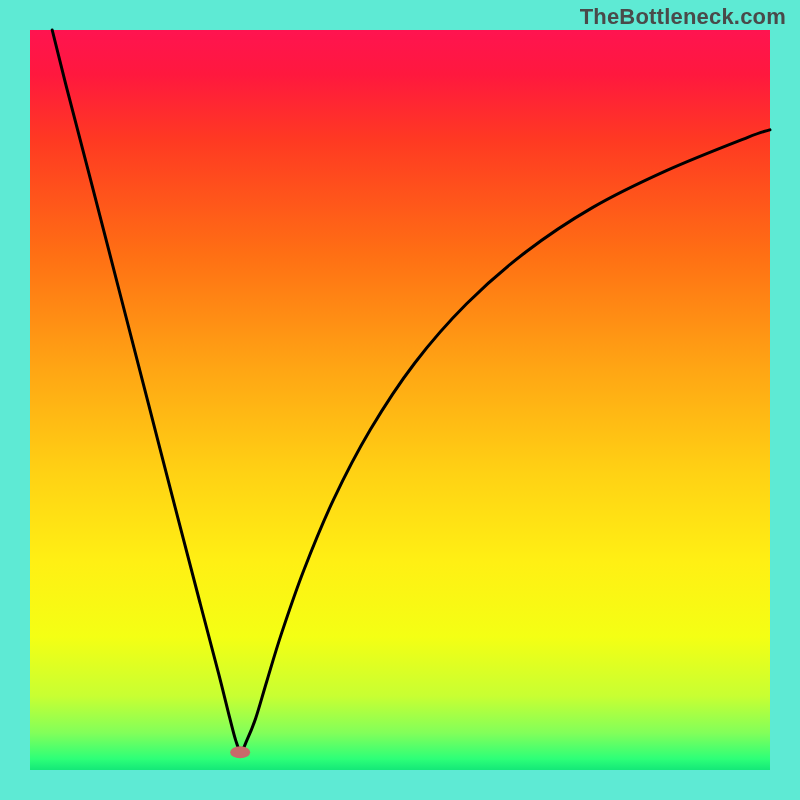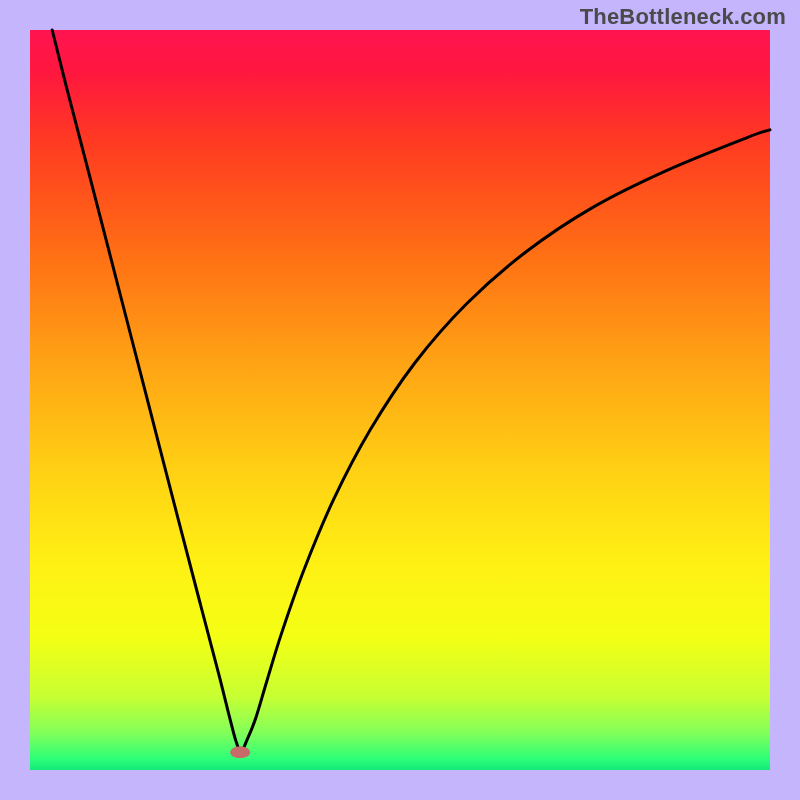--- a/index.html
+++ b/index.html
@@ -8,21 +8,21 @@
     width: 800px;
     height: 800px;
     background: #000;
     font-family: Arial, Helvetica, sans-serif;
     overflow: hidden;
   }
   .frame {
     position: relative;
     width: 800px;
     height: 800px;
-    background: #c4b5fd;
+    background: #5eead4;
   }
   .watermark {
     position: absolute;
     top: 4px;
     right: 14px;
     color: #4a4a4a;
     font-size: 22px;
     font-weight: 600;
     letter-spacing: 0.2px;
     z-index: 10;

